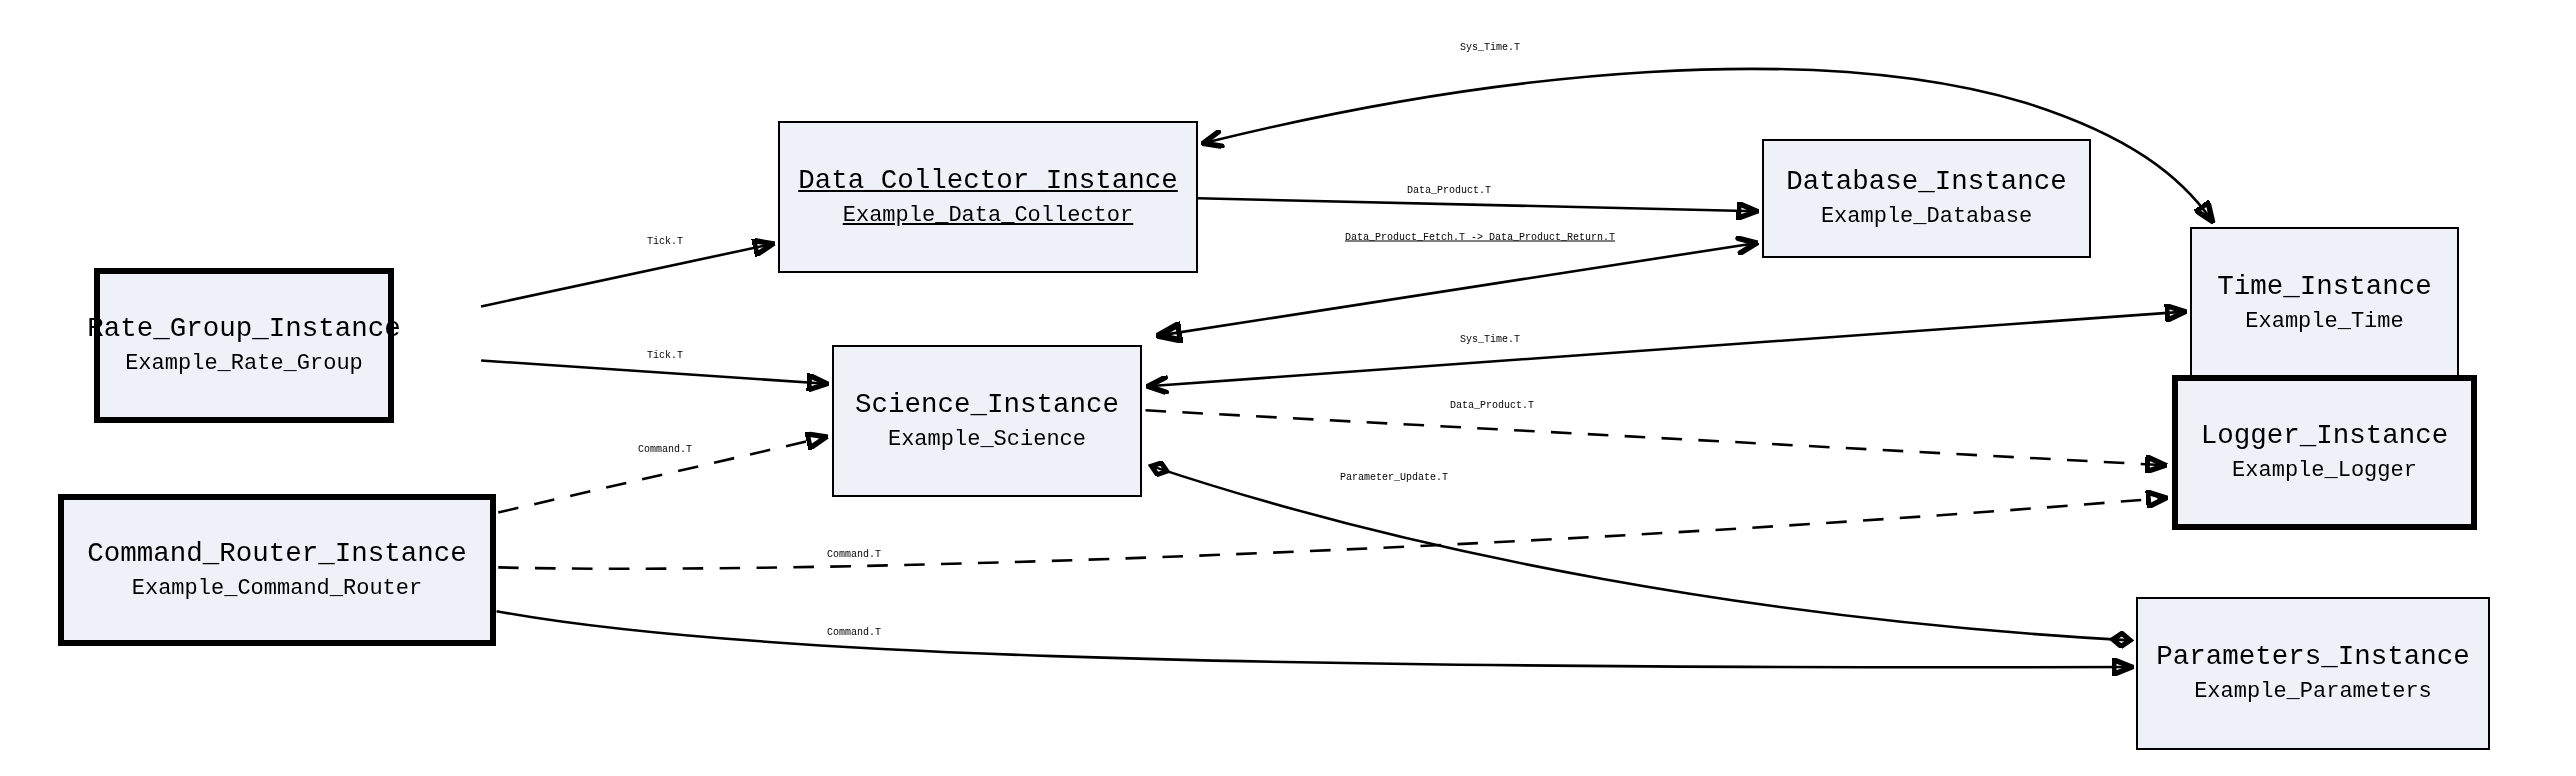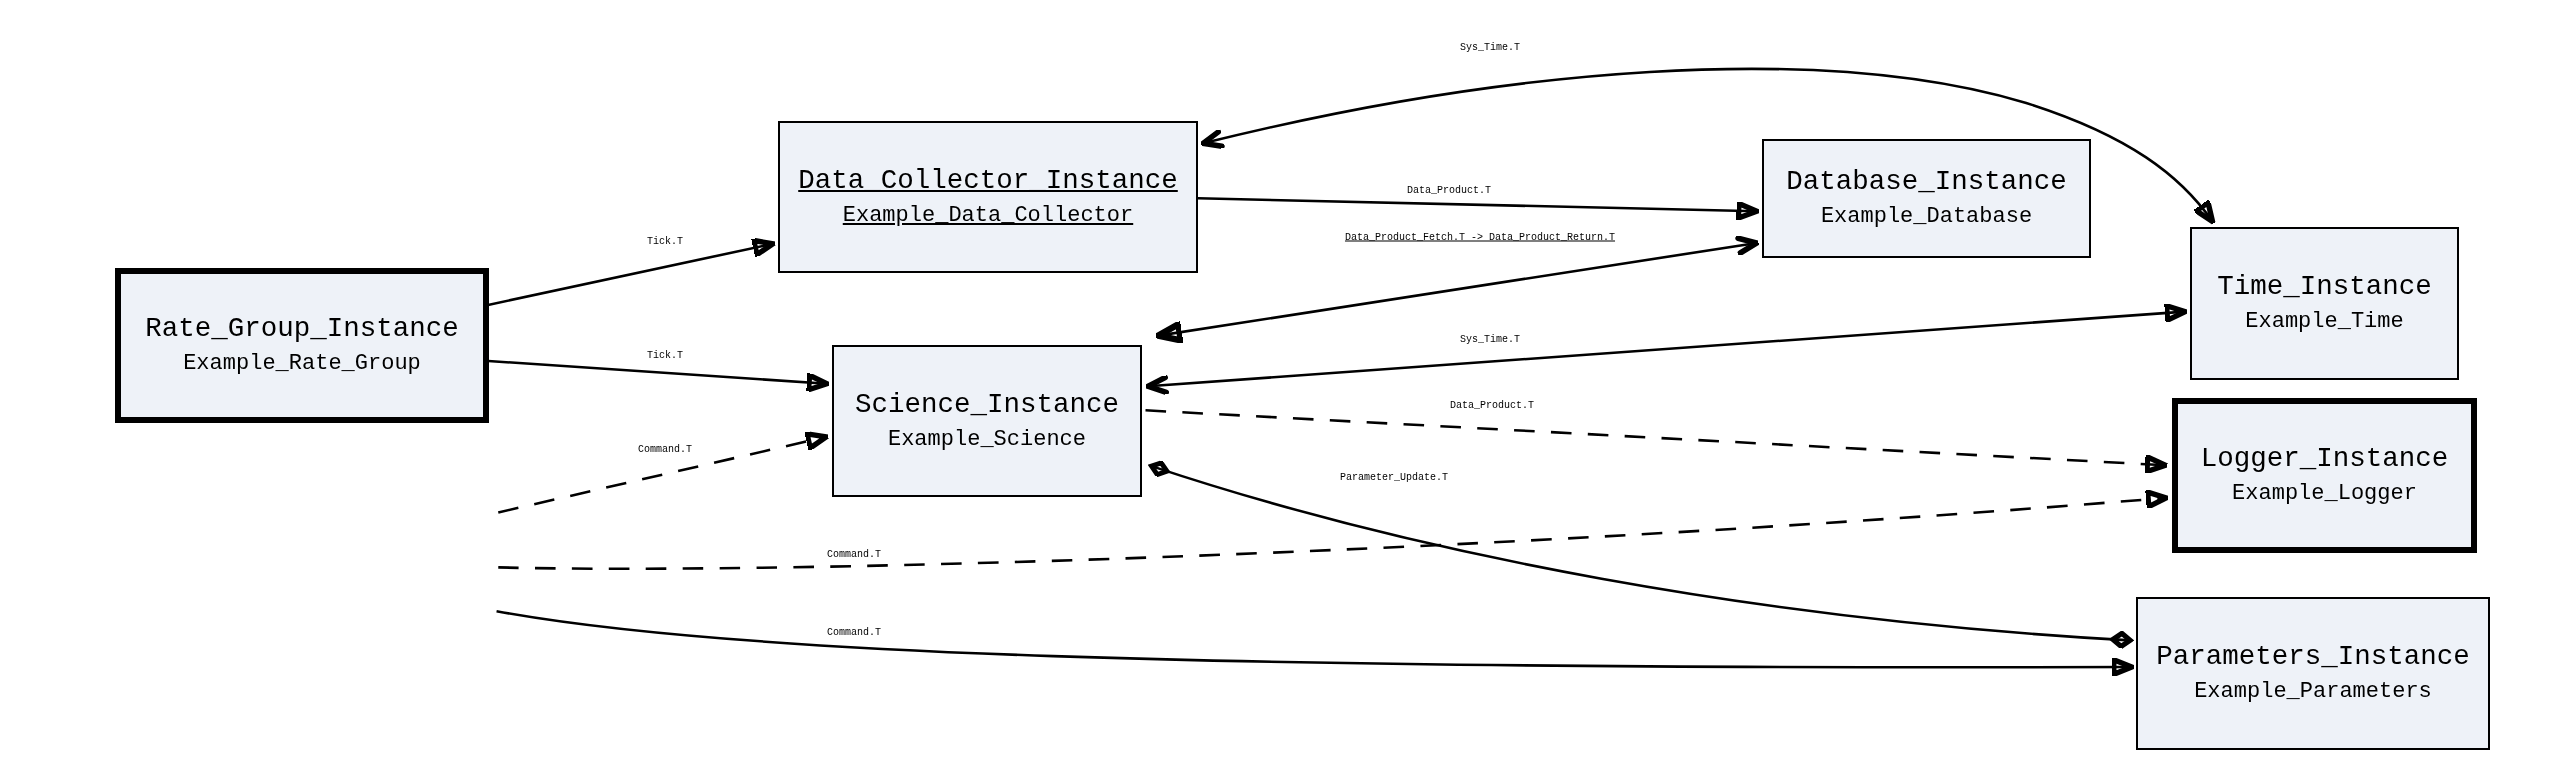--- a/index.html
+++ b/index.html
@@ -61,25 +61,29 @@
     <path class="dashed" d="M 580 661 C 950 670 1800 640 2523 580" marker-end="url(#mFilled)"></path>
     <path d="M 578 712 C 850 762 1400 780 2483 777" marker-end="url(#mFilled)"></path>
     <path d="M 1395 231 L 2046 246" marker-end="url(#mFilled)"></path>
     <path d="M 1349 391 L 2046 283" marker-start="url(#mTriOpenStart)" marker-end="url(#mOpenV)"></path>
     <path d="M 1401 167 C 1750 80 2120 48 2360 120 C 2480 158 2540 205 2577 258" marker-start="url(#mOpenVStart)" marker-end="url(#mFilled)"></path>
     <path d="M 1337 450 L 2545 363" marker-start="url(#mOpenVStart)" marker-end="url(#mFilled)"></path>
     <path class="dashed" d="M 1334 478 L 2522 542" marker-end="url(#mFilled)"></path>
     <path d="M 1341 543 C 1650 646 2050 722 2481 746" marker-start="url(#mDiaFillStart)" marker-end="url(#mDiaOpen)"></path>
   </svg>
 
-  <div class="node thick" style="left:115px;top:268px;width:374px;height:155px;">
+  <div class="node thick" style="left:94px;top:268px;width:300px;height:155px;">
     <div class="title">Rate_Group_Instance</div>
     <div class="subtitle">Example_Rate_Group</div>
   </div>
 
+  <div class="node thick" style="left:58px;top:494px;width:438px;height:152px;">
+    <div class="title">Command_Router_Instance</div>
+    <div class="subtitle">Example_Command_Router</div>
+  </div>
 
   <div class="node" style="left:778px;top:121px;width:420px;height:152px;text-decoration:underline;">
     <div class="title">Data_Collector_Instance</div>
     <div class="subtitle">Example_Data_Collector</div>
   </div>
 
   <div class="node" style="left:832px;top:319px;width:310px;height:152px;margin-top:26px;">
     <div class="title">Science_Instance</div>
     <div class="subtitle">Example_Science</div>
   </div>
@@ -87,21 +91,21 @@
   <div class="node" style="left:1762px;top:139px;width:329px;height:119px;">
     <div class="title">Database_Instance</div>
     <div class="subtitle">Example_Database</div>
   </div>
 
   <div class="node" style="left:2190px;top:227px;width:269px;height:153px;">
     <div class="title">Time_Instance</div>
     <div class="subtitle">Example_Time</div>
   </div>
 
-  <div class="node thick" style="left:2172px;top:398px;width:305px;height:155px;">
+  <div class="node thick" style="left:2172px;top:375px;width:305px;height:155px;">
     <div class="title">Logger_Instance</div>
     <div class="subtitle">Example_Logger</div>
   </div>
 
   <div class="node" style="left:2136px;top:583px;width:354px;height:153px;margin-top:14px;">
     <div class="title">Parameters_Instance</div>
     <div class="subtitle">Example_Parameters</div>
   </div>
 
   <div class="edge-label" style="left:665px;top:241px;">Tick.T</div>

